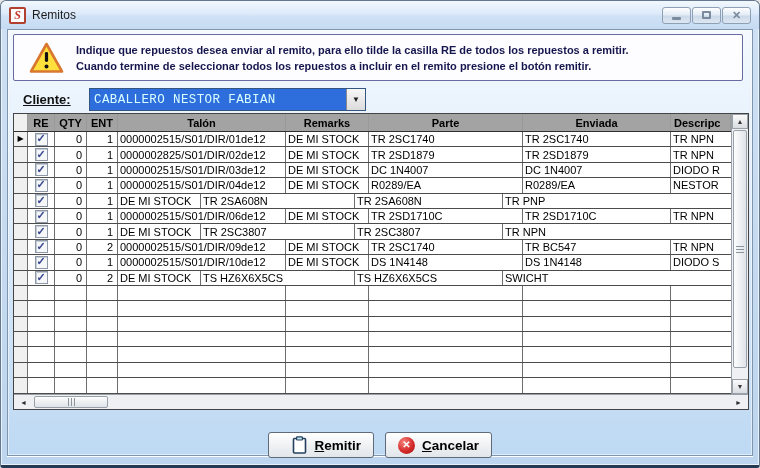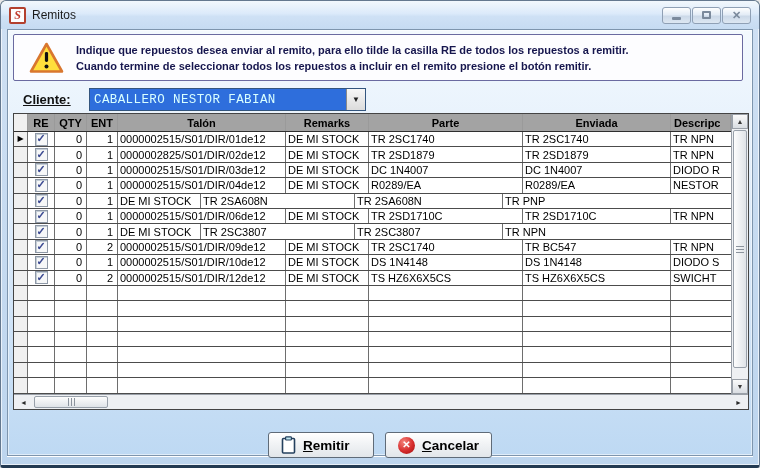--- a/index.html
+++ b/index.html
@@ -91,21 +91,21 @@
   .hthumb{position:absolute;left:20px;top:1px;bottom:1px;width:74px;border:1px solid #98a0aa;border-radius:2px;
     background:linear-gradient(#fdfdfd,#dfe3e8);display:flex;align-items:center;justify-content:center;cursor:pointer;}
   .hgrip{width:7px;height:8px;
     background:repeating-linear-gradient(90deg,#8b939d 0 1px,transparent 1px 3px);}
 
   
   .actions{position:absolute;left:0;right:0;top:402px;display:flex;justify-content:center;gap:11px;}
   .dlg-btn{height:26px;min-width:106px;border:1px solid #5f6b78;border-radius:3px;
     background:linear-gradient(#ffffff,#f1f3f5 45%,#e2e6ea);
     box-shadow:0 1px 0 rgba(255,255,255,.8) inset;
-    display:flex;align-items:center;justify-content:flex-start;gap:7px;
+    display:flex;align-items:center;justify-content:flex-end;gap:7px;
     font-family:"Liberation Sans",sans-serif;font-size:13.5px;font-weight:bold;color:#000;cursor:pointer;padding:0 12px;}
   .u{text-decoration:underline;}
   .cancel-ico{width:17px;height:17px;border-radius:50%;
     background:radial-gradient(circle at 35% 30%,#f4837b,#d62c2c 55%,#9c0f0f);
     color:#fff;font-size:10px;font-weight:bold;display:flex;align-items:center;justify-content:center;line-height:1;}
 </style>
 </head>
 <body>
 
 <div class="window">
@@ -323,21 +323,20 @@
     <div class="cell c-ind">
       <span class="row-ind"></span>
     </div>
     <div class="cell c-re">
       <span class="checkbox">
         <span class="check">✓</span>
       </span>
     </div>
     <div class="cell c-qty">0</div>
     <div class="cell c-ent">2</div>
-    <div class="cell c-talon">0000002515/S01/DIR/12de12</div>
     <div class="cell c-remarks">DE MI STOCK</div>
     <div class="cell c-parte">TS HZ6X6X5CS</div>
     <div class="cell c-env">TS HZ6X6X5CS</div>
     <div class="cell c-desc">SWICHT</div>
   </div>
             <div class="g-row">
     <div class="cell c-ind">
       <span class="row-ind"></span>
     </div>
     <div class="cell c-re">

